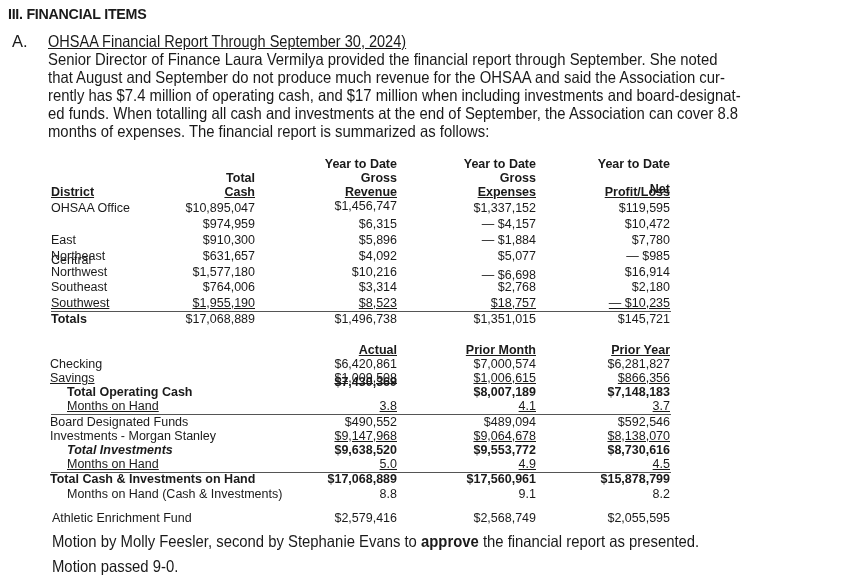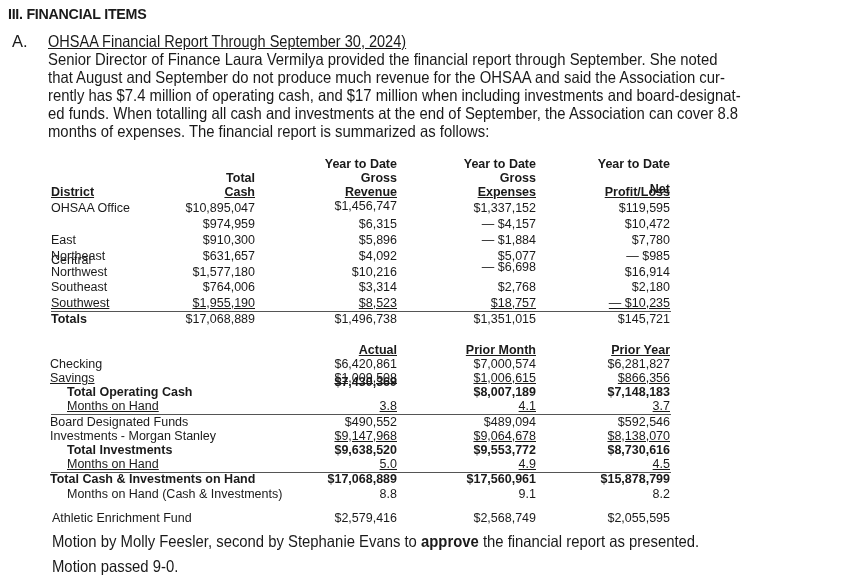--- a/index.html
+++ b/index.html
@@ -81,21 +81,21 @@
     <div class="cell" style="left:51px;top:249px;">Northeast</div>
     <div class="cell r" style="right:592px;top:249px;">$631,657</div>
     <div class="cell r" style="right:450px;top:249px;">$4,092</div>
     <div class="cell r" style="right:311px;top:249px;">$5,077</div>
     <div class="cell r" style="right:177px;top:249px;">— $985</div>
   </div>
   <div>
     <div class="cell" style="left:51px;top:265px;">Northwest</div>
     <div class="cell r" style="right:592px;top:265px;">$1,577,180</div>
     <div class="cell r" style="right:450px;top:265px;">$10,216</div>
-    <div class="cell r" style="right:311px;top:260px;">— $6,698</div>
+    <div class="cell r" style="right:311px;top:268px;">— $6,698</div>
     <div class="cell r" style="right:177px;top:265px;">$16,914</div>
   </div>
   <div>
     <div class="cell" style="left:51px;top:280px;">Southeast</div>
     <div class="cell r" style="right:592px;top:280px;">$764,006</div>
     <div class="cell r" style="right:450px;top:280px;">$3,314</div>
     <div class="cell r" style="right:311px;top:280px;">$2,768</div>
     <div class="cell r" style="right:177px;top:280px;">$2,180</div>
   </div>
   <div>
@@ -157,21 +157,21 @@
   </div>
 
   <div>
     <div class="cell" style="left:50px;top:429px;">Investments - Morgan Stanley</div>
     <div class="cell r u" style="right:450px;top:429px;">$9,147,968</div>
     <div class="cell r u" style="right:311px;top:429px;">$9,064,678</div>
     <div class="cell r u" style="right:177px;top:429px;">$8,138,070</div>
   </div>
 
   <div>
-    <div class="cell b" style="left:67px;top:443px;">Total Investments</div>
+    <div class="cell b" style="left:67px;top:443px;font-style:italic;">Total Investments</div>
     <div class="cell r b" style="right:450px;top:443px;">$9,638,520</div>
     <div class="cell r b" style="right:311px;top:443px;">$9,553,772</div>
     <div class="cell r b" style="right:177px;top:443px;">$8,730,616</div>
   </div>
 
   <div>
     <div class="cell u" style="left:67px;top:457px;">Months on Hand</div>
     <div class="cell r u" style="right:450px;top:457px;">5.0</div>
     <div class="cell r u" style="right:311px;top:457px;">4.9</div>
     <div class="cell r u" style="right:177px;top:457px;">4.5</div>

